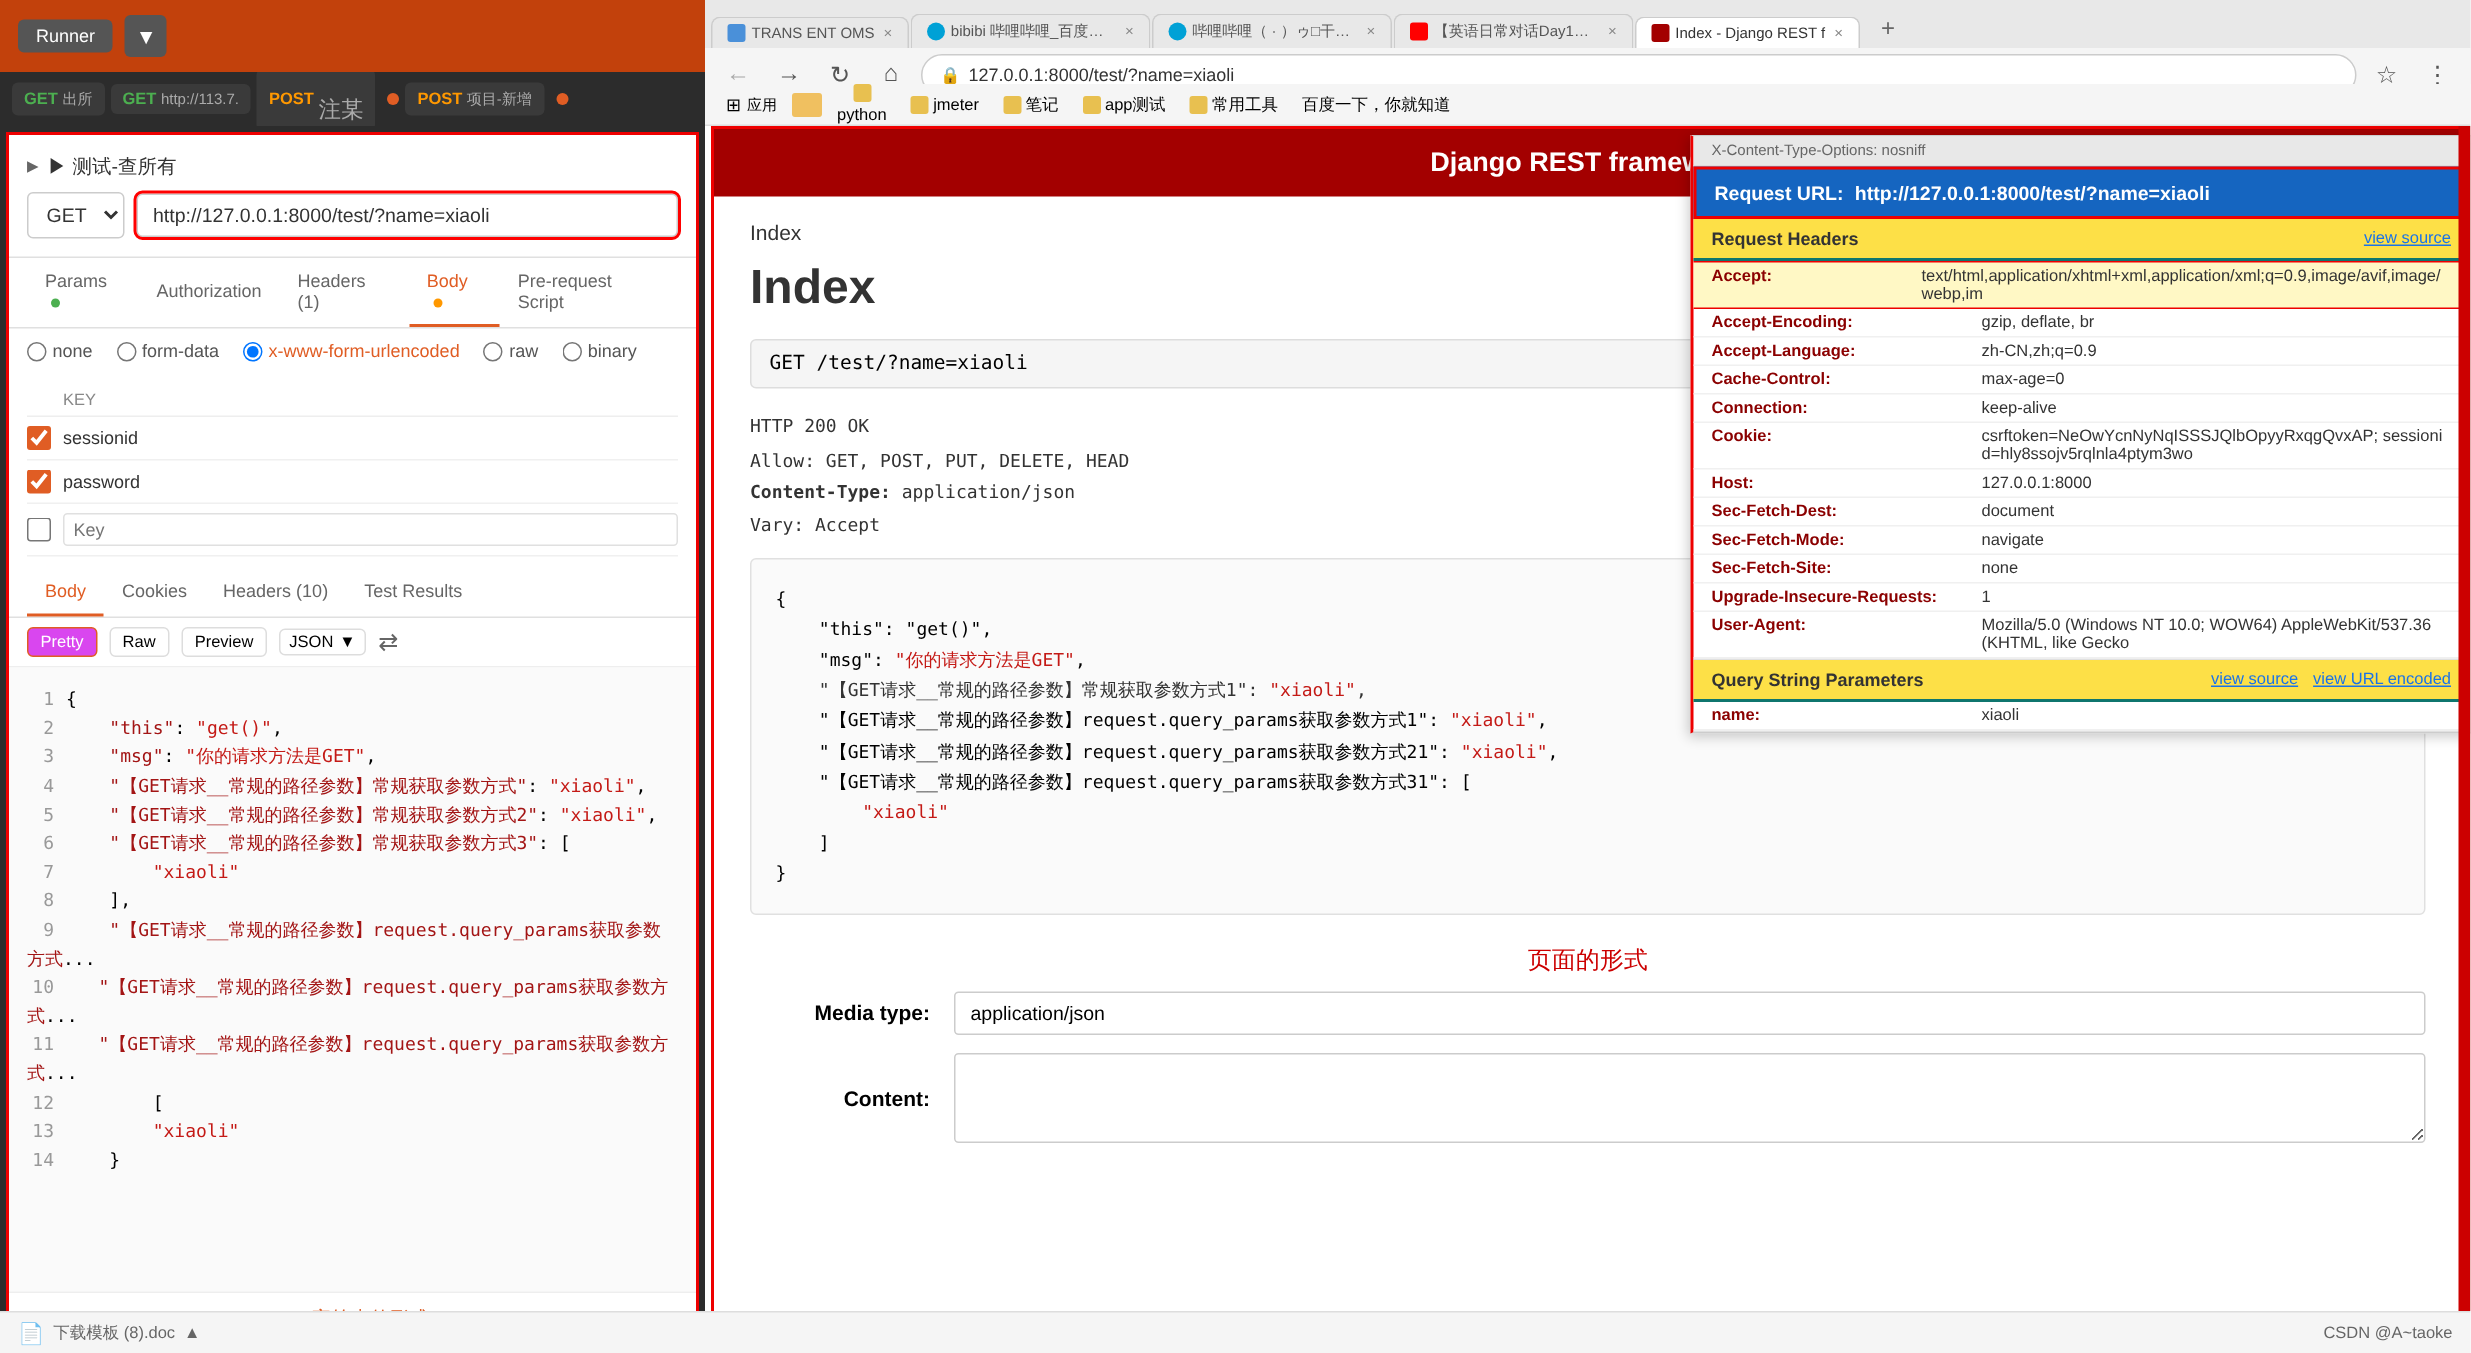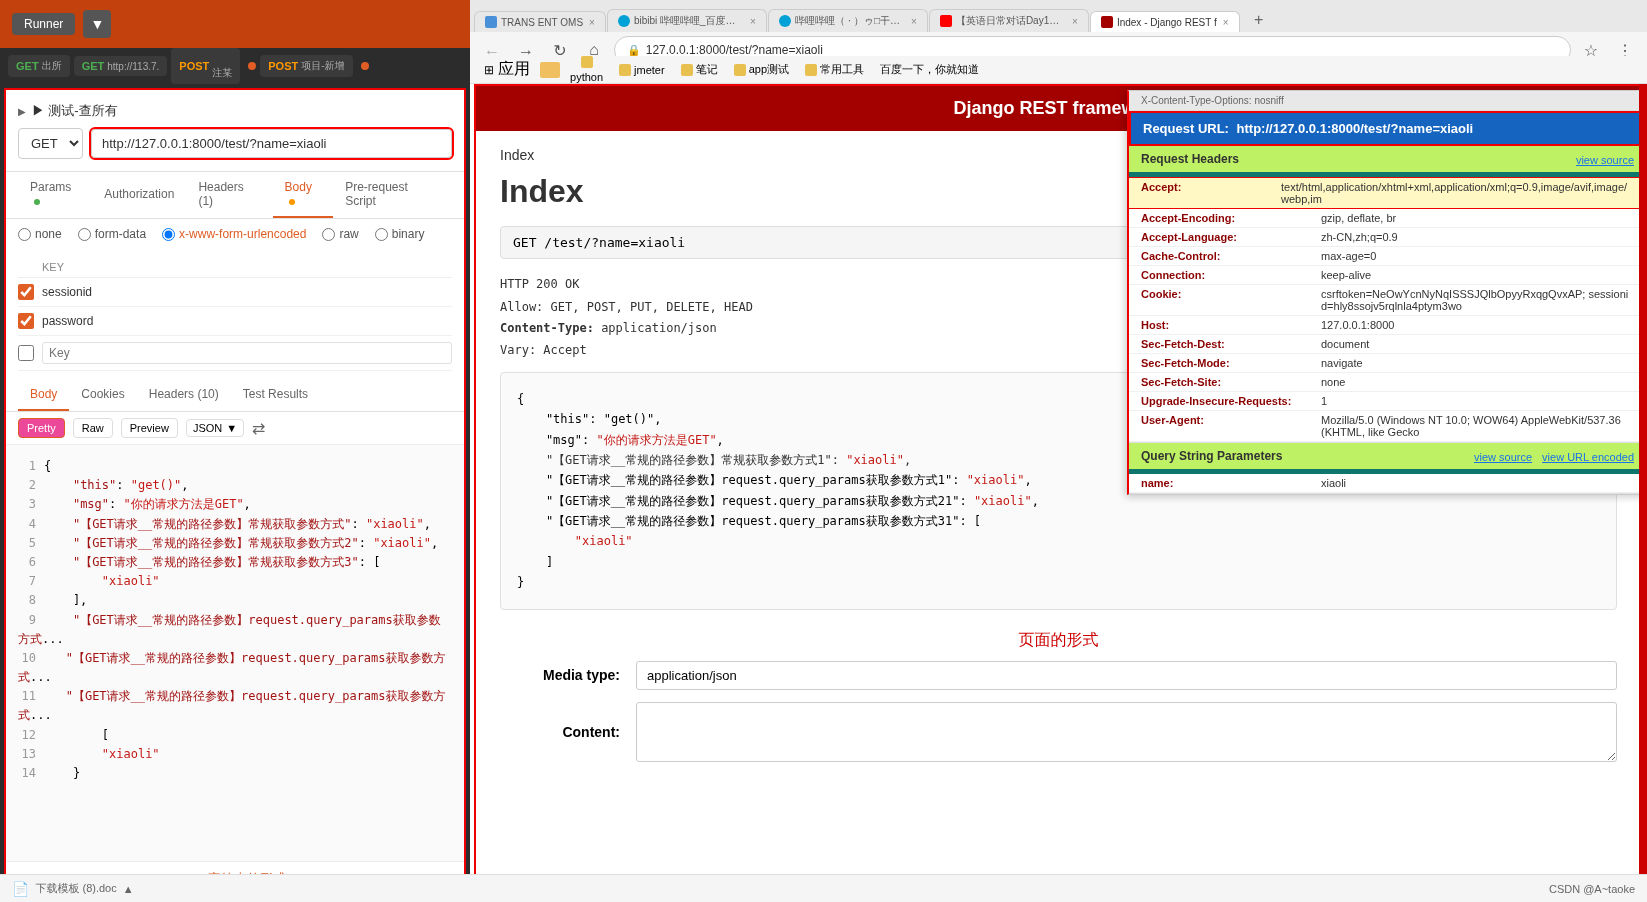--- a/index.html
+++ b/index.html
@@ -38,21 +38,21 @@
     .body-table-row { display: flex; align-items: center; padding: 6px 0; border-bottom: 1px solid #f0f0f0; }
     .body-table-row input[type=checkbox] { width: 16px; height: 16px; margin-right: 8px; accent-color: #e05d24; }
     .body-table-row .key-text { font-size: 12px; color: #333; flex: 1; }
     .body-table-row input[type=text] { flex: 1; border: 1px solid #e0e0e0; border-radius: 3px; padding: 3px 6px; font-size: 12px; }
     .response-section { flex: 1; display: flex; flex-direction: column; overflow: hidden; }
     .resp-tabs { display: flex; align-items: center; gap: 0; border-bottom: 1px solid #e0e0e0; padding: 0 12px; }
     .resp-tab { padding: 8px 12px; font-size: 12px; color: #666; cursor: pointer; border-bottom: 2px solid transparent; }
     .resp-tab.active { color: #e05d24; border-bottom-color: #e05d24; }
     .resp-toolbar { display: flex; align-items: center; gap: 8px; padding: 6px 12px; border-bottom: 1px solid #eee; }
     .resp-format-btn { padding: 3px 8px; border: 1px solid #ddd; border-radius: 4px; font-size: 11px; cursor: pointer; background: white; }
-    .resp-format-btn.active { background: #ec4899; color: white; border-color: #e05d24; }
+    .resp-format-btn.active { background: #d946ef; color: white; border-color: #e05d24; }
     .format-select { display: flex; align-items: center; border: 1px solid #ddd; border-radius: 4px; font-size: 11px; padding: 2px 6px; cursor: pointer; background: white; }
     .json-viewer { flex: 1; overflow: auto; padding: 12px; font-family: monospace; font-size: 12px; background: #fafafa; }
     .json-line { line-height: 1.6; white-space: pre-wrap; }
     .json-key { color: #a31515; }
     .json-string { color: #c41a16; }
     .json-label { display: block; text-align: center; color: #e05d24; font-size: 13px; padding: 8px; border-top: 1px solid #eee; }
 
     
     .red-border { border: 2px solid #e00 !important; }
 
@@ -68,21 +68,21 @@
     .drf-response-block { font-family: monospace; font-size: 12px; color: #333; line-height: 1.6; }
     .drf-json-content { background: #fafafa; border: 1px solid #e0e0e0; padding: 16px; border-radius: 4px; font-family: monospace; font-size: 12px; line-height: 1.7; }
     .drf-section-title { text-align: center; color: #c00; font-size: 16px; margin: 20px 0 10px; }
     .drf-form-row { display: flex; align-items: center; margin-bottom: 12px; }
     .drf-form-label { width: 120px; text-align: right; margin-right: 16px; font-size: 14px; font-weight: bold; }
     .drf-form-input { flex: 1; border: 1px solid #ccc; padding: 6px 10px; font-size: 13px; border-radius: 3px; }
 
     
     .devtools-panel { position: absolute; top: 90px; right: 0; width: 520px; background: white; border: 1px solid #ccc; border-left: 2px solid #e00; z-index: 20; box-shadow: -2px 2px 8px rgba(0,0,0,0.2); }
     .devtools-section { border-bottom: 1px solid #e0e0e0; }
-    .devtools-section-header { display: flex; align-items: flex-end; justify-content: space-between; padding: 6px 12px; background: #bef264; border-bottom: 5px solid #0f766e; }
+    .devtools-section-header { display: flex; align-items: center; justify-content: space-between; padding: 6px 12px; background: #fde047; border-bottom: 2px solid #0f766e; }
     .devtools-section-title { font-size: 12px; font-weight: bold; color: #333; }
     .devtools-section-links { display: flex; gap: 10px; }
     .devtools-section-link { font-size: 11px; color: #1a73e8; cursor: pointer; text-decoration: underline; }
     .devtools-row { display: flex; padding: 3px 12px; font-size: 11px; border-bottom: 1px solid #f0f0f0; }
     .devtools-row .prop-name { color: #8b0000; font-weight: bold; min-width: 180px; flex-shrink: 0; }
     .devtools-row .prop-value { color: #333; word-break: break-all; }
 
     
     .outlined-red { outline: 2px solid red; }
 
@@ -113,21 +113,21 @@
     <div class="postman-tab-item ptab-get">
       <span class="color-get">GET</span>
       <span style="color:#aaa;font-size:10px;margin-left:3px;">出所</span>
     </div>
     <div class="postman-tab-item ptab-get">
       <span class="color-get">GET</span>
       <span style="color:#aaa;font-size:10px;margin-left:3px;"> http://113.7.</span>
     </div>
     <div class="postman-tab-item ptab-post">
       <span class="color-post">POST</span>
-      <span style="color:#aaa;font-size:10px;margin-left:3px;margin-top:14px;">注某</span>
+      <span style="color:#aaa;font-size:15px;margin-left:3px;margin-top:14px;">注某</span>
     </div>
     <div style="width:8px;height:8px;background:#e05d24;border-radius:50%;margin-left:4px;"></div>
     <div class="postman-tab-item ptab-post">
       <span class="color-post">POST</span>
       <span style="color:#aaa;font-size:10px;margin-left:3px;"> 项目-新增</span>
     </div>
     <div style="width:8px;height:8px;background:#e05d24;border-radius:50%;margin-left:4px;"></div>
   </div>
 
   <div class="postman-content red-border" style="margin:4px;">
@@ -278,21 +278,21 @@
     </div>
 
     <button class="nav-btn">☆</button>
     <button class="nav-btn">⋮</button>
   </div>
 </div>
 
 <div class="browser-bookmarks-bar">
   <div style="display:flex;align-items:center;gap:4px;cursor:pointer;padding:2px 6px;border-radius:3px;">
     <span style="font-size:12px;">⊞</span>
-    <span style="font-size:16px;font-family:Liberation Serif, serif;">应用</span>
+    <span style="font-size:10px;font-family:Liberation Serif, serif;">应用</span>
   </div>
   <div style="width:20px;height:16px;background:#f0c060;border-radius:2px;cursor:pointer;"></div>
   <div style="display:flex;align-items:center;gap:3px;cursor:pointer;padding:2px 6px;flex-direction:column;">
     <div style="width:12px;height:12px;background:#e8c050;border-radius:2px;"></div>
     <span style="font-size:11px;">python</span>
   </div>
   <div style="display:flex;align-items:center;gap:3px;cursor:pointer;padding:2px 6px;">
     <div style="width:12px;height:12px;background:#e8c050;border-radius:2px;"></div>
     <span style="font-size:11px;">jmeter</span>
   </div>

